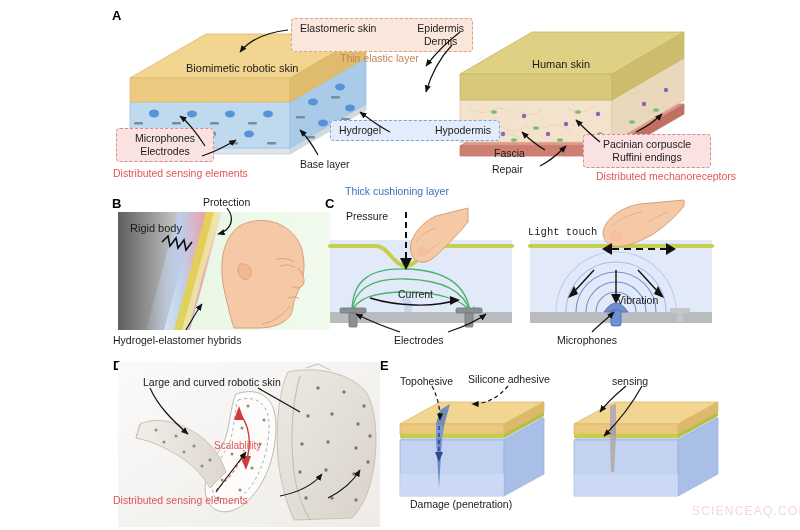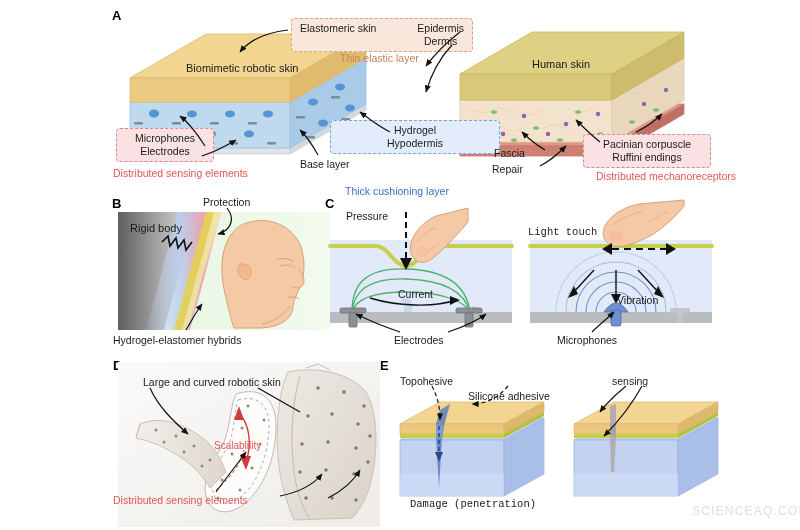--- a/index.html
+++ b/index.html
@@ -128,21 +128,21 @@
 
   <div class="abs boxed-tan" style="left:291px;top:18px;width:164px;display:flex;align-items:flex-start;justify-content:space-between;padding:3px 8px;">
     <span class="lbl">Elastomeric skin</span>
     <span style="display:flex;flex-direction:column;align-items:center;line-height:1.15;">
       <span class="lbl">Epidermis</span>
       <span class="lbl">Dermis</span>
     </span>
   </div>
   <div class="abs cap-tan" style="left:340px;top:52px;">Thin elastic layer</div>
 
-  <div class="abs boxed-blue" style="left:330px;top:120px;width:152px;display:flex;align-items:center;justify-content:space-between;padding:3px 8px;flex-direction:column;">
+  <div class="abs boxed-blue" style="left:330px;top:120px;width:152px;display:flex;align-items:center;justify-content:space-between;padding:3px 8px;">
     <span class="lbl">Hydrogel</span>
     <span class="lbl">Hypodermis</span>
   </div>
   <div class="abs cap-blue" style="left:345px;top:140px;margin-top:45px;">Thick cushioning layer</div>
 
   <div class="abs boxed" style="left:116px;top:128px;width:82px;">
     <div class="lbl">Microphones</div>
     <div class="lbl">Electrodes</div>
   </div>
   <div class="abs cap-red" style="left:113px;top:167px;">Distributed sensing elements</div>
@@ -476,22 +476,22 @@
     <polygon points="8,32 112,32 112,42 8,42" fill="#ebc87d" stroke="#dcb96c" stroke-width="0.8"></polygon>
     <polygon points="112,32 152,10 152,20 112,42" fill="#dfb96b" stroke="#dcb96c" stroke-width="0.8"></polygon>
     <polygon points="8,42 112,42 112,46 8,46" fill="#c5cf4a"></polygon>
     <polygon points="112,42 152,20 152,24 112,46" fill="#b6bf45"></polygon>
 
     <path d="M44,14 L50,12 L50,46 L48,80 L45,80 L44,46 Z" fill="#b3abb0" opacity="0.95"></path>
     <path d="M44,32 L50,32 L50,44 L44,44 Z" fill="#a9a2a7"></path>
   </svg>
 
   <div class="abs lbl" style="left:400px;top:375px;">Topohesive</div>
-  <div class="abs lbl" style="left:468px;top:390px;">Silicone adhesive</div>
-  <div class="abs lbl" style="left:410px;top:498px;font-family:Liberation Mono, monospace;">Damage (penetration)</div>
+  <div class="abs lbl" style="left:468px;top:373px;">Silicone adhesive</div>
+  <div class="abs lbl" style="left:410px;top:498px;">Damage (penetration)</div>
 
   <div class="abs lbl" style="left:612px;top:375px;">sensing</div>
 
   <svg class="abs" style="left:0;top:0;" width="800" height="530">
     <g fill="none" stroke="#111" stroke-width="1.2">
       <path d="M432,386 C438,398 440,408 440,420" stroke-dasharray="4,3" marker-end="url(#ah)"></path>
       <path d="M508,386 C498,398 486,404 472,404" stroke-dasharray="4,3" marker-end="url(#ah)"></path>
       <path d="M626,386 C614,396 606,404 600,412" marker-end="url(#ah)"></path>
       <path d="M642,386 C632,404 618,422 604,436" marker-end="url(#ah)"></path>
     </g>

